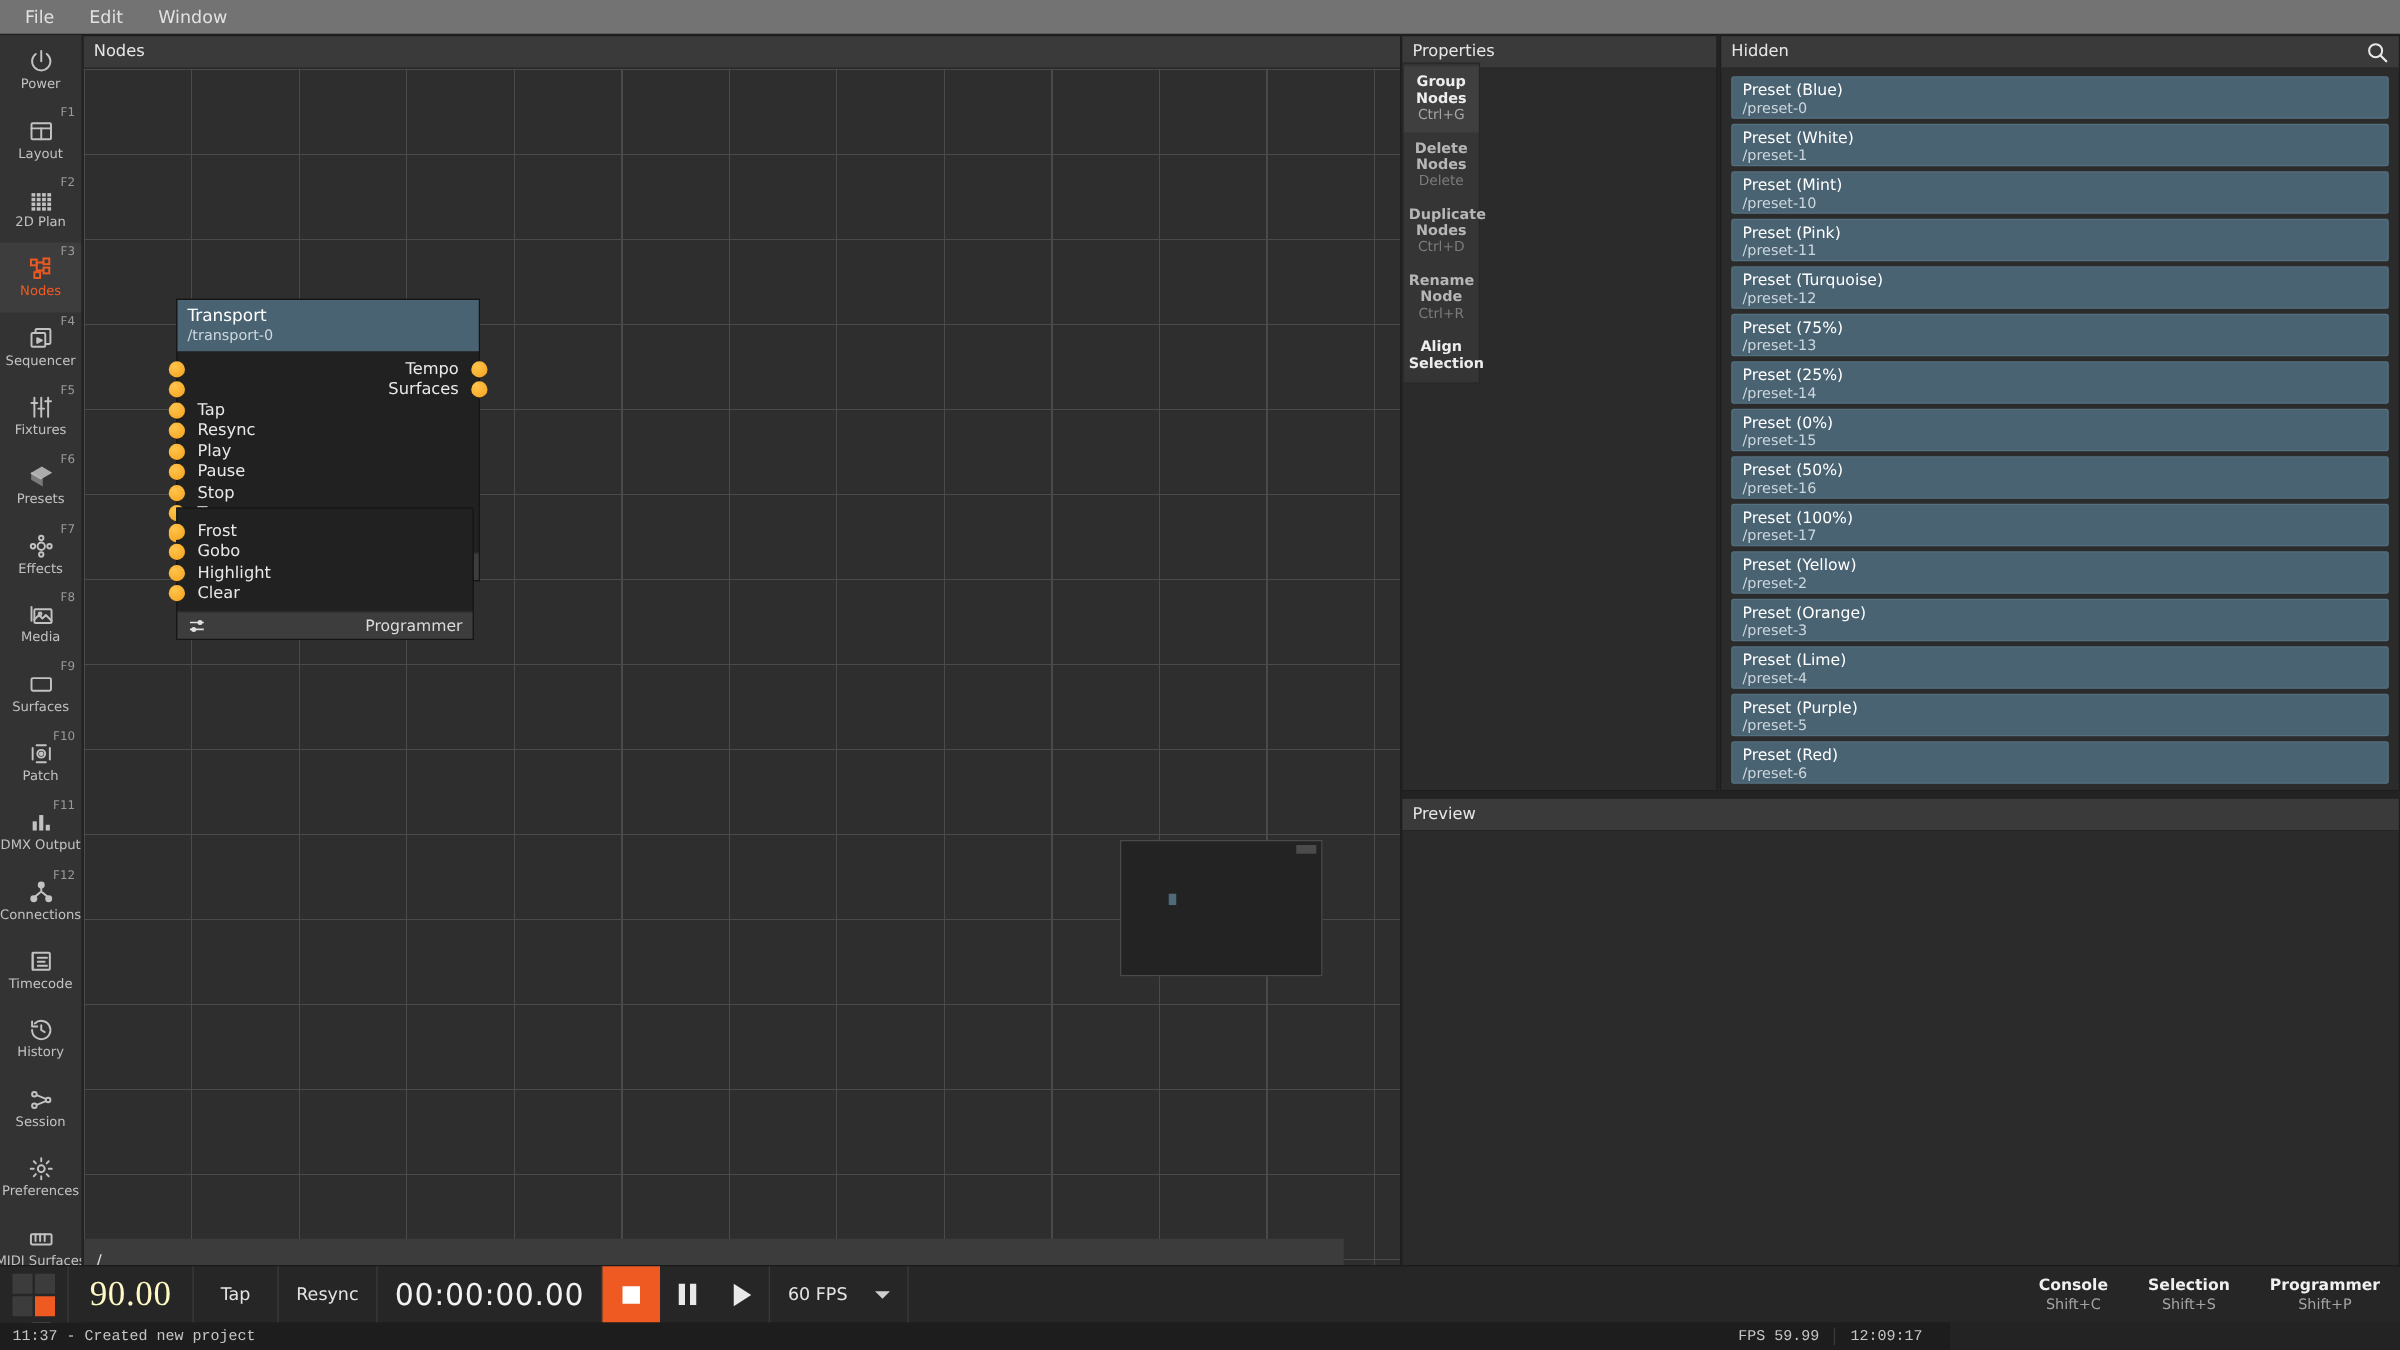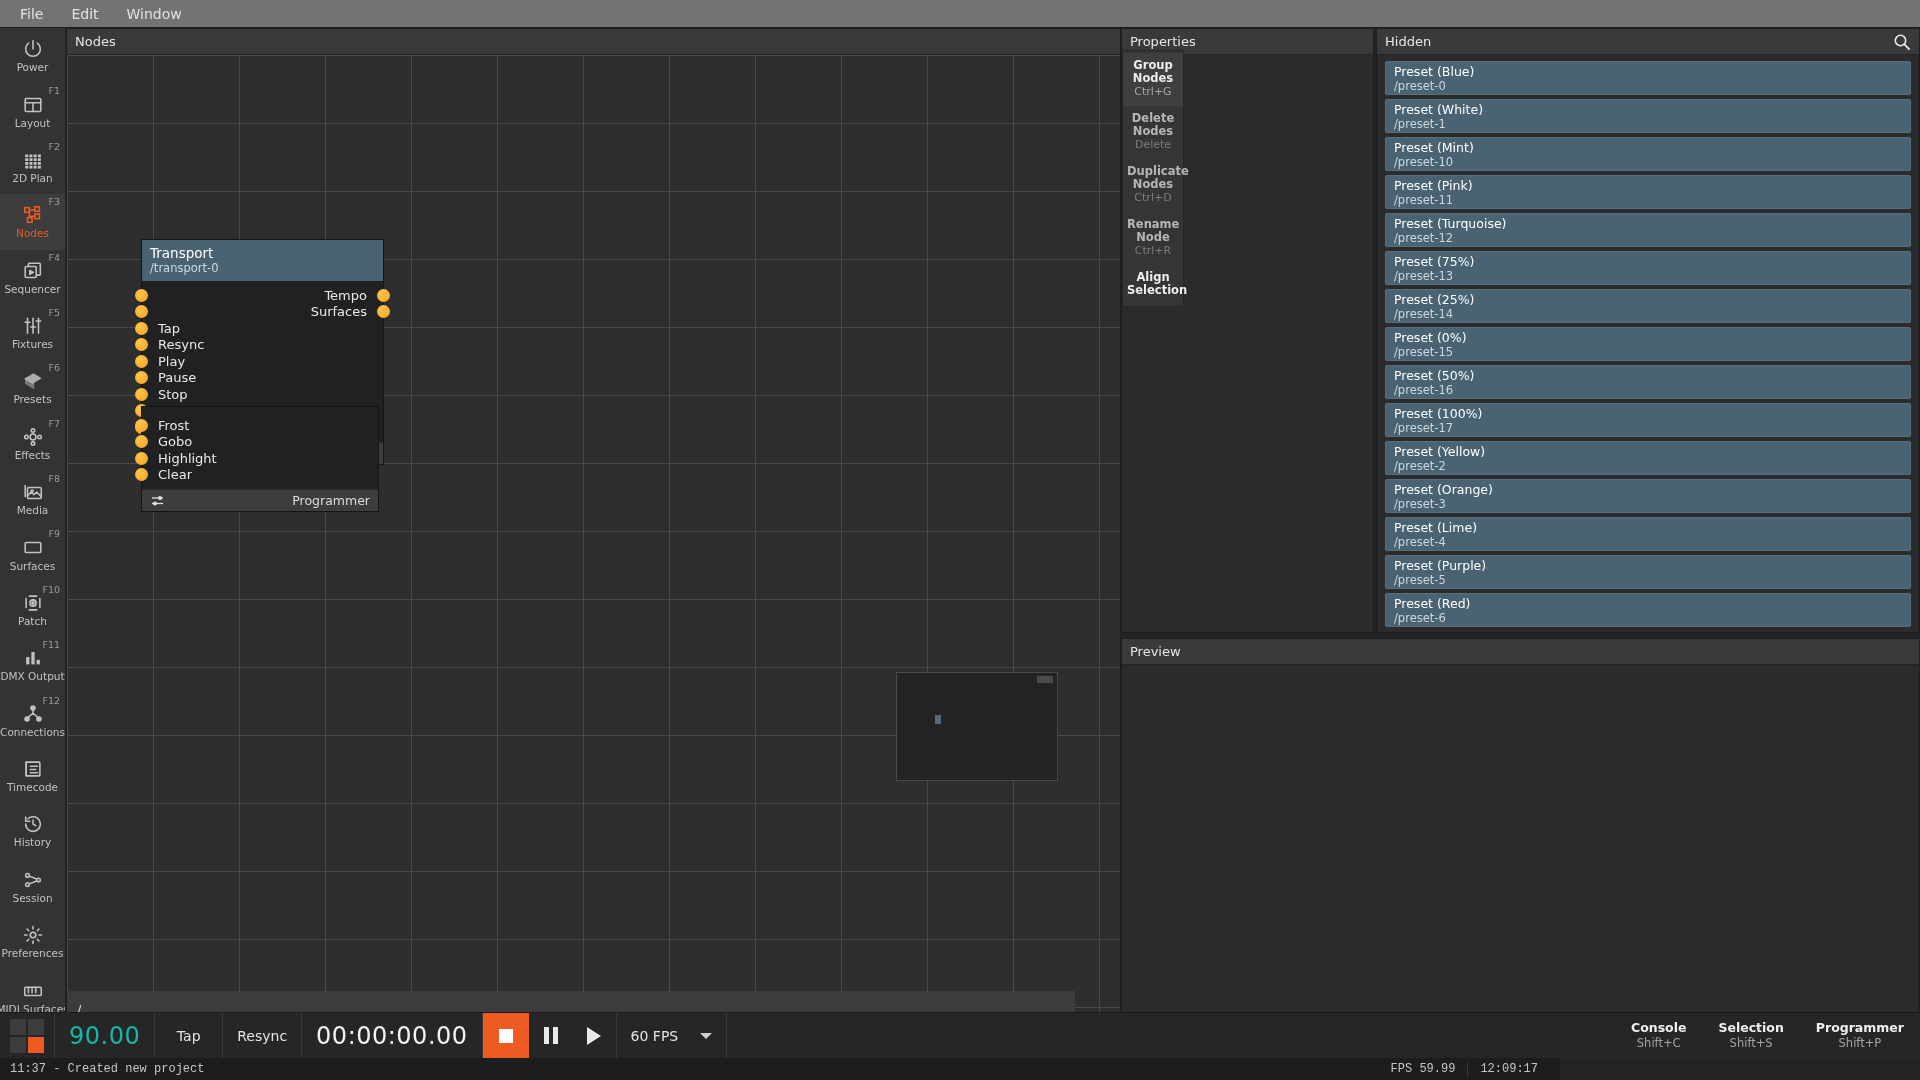--- a/index.html
+++ b/index.html
@@ -157,21 +157,21 @@
   .tcell {
     display: flex; align-items: center; justify-content: center;
     border-right: 1px solid #3a3a3a; padding: 0 14px; cursor: default;
   }
   .grid4 {
     width: 34px; height: 34px; display: grid;
     grid-template-columns: 16px 16px; grid-template-rows: 16px 16px; gap: 2px;
   }
   .grid4 i { display: block; background: #3c3c3c; }
   .grid4 i.on { background: #ef5a22; }
-  .bpm { font-size: 24px; color: #14b8a6; font-weight: normal; letter-spacing: 0.5px; }
+  .bpm { font-size: 28px; color: #fef9c3; font-weight: normal; letter-spacing: 0.5px; font-family: Liberation Serif, serif; }
   .tlabel { font-size: 14px; color: #e4e4e4; }
   .timecode { font-size: 24px; color: #f2f2f2; letter-spacing: 0.5px; }
   .stop-btn { background: #ef5a22; width: 46px; border-right: none; }
   .stop-sq { width: 14px; height: 14px; background: #ffffff; }
   .pause-ico { display: flex; gap: 4px; }
   .pause-ico i { width: 5px; height: 17px; background: #e9e9e9; display: block; }
   .play-tri {
     width: 0; height: 0; border-left: 14px solid #e9e9e9;
     border-top: 9px solid transparent; border-bottom: 9px solid transparent;
   }

